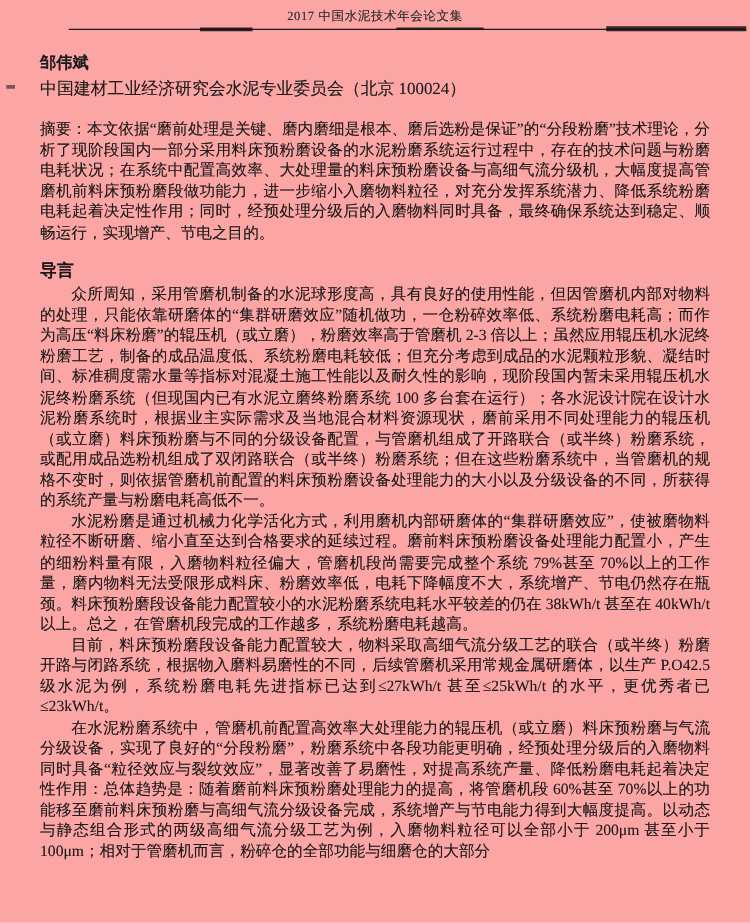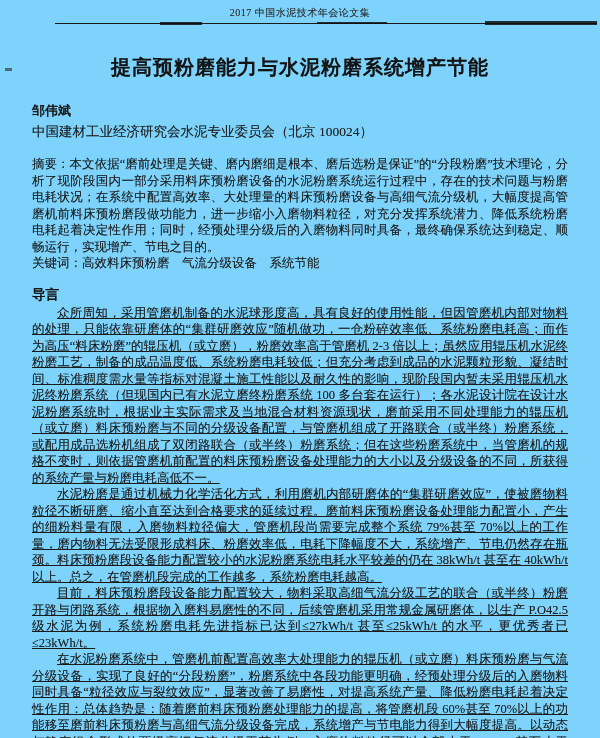--- a/index.html
+++ b/index.html
@@ -6,21 +6,21 @@
   body {
     width: 600px; height: 738px;
     background: #ffffff;
     font-family: "Liberation Serif", serif;
     overflow: hidden;
   }
   .page {
     position: relative;
     width: 600px; height: 738px;
     box-sizing: border-box;
-    background: #7dd3fc;
+    background: #fca5a5;
     color: #1e1e1e;
     padding: 6px 32px 0 32px;
     overflow: hidden;
     text-shadow: 0 0 0.4px rgba(0,0,0,0.35);
   }
   .running-header {
     text-align: center;
     font-size: 10px;
     letter-spacing: 0.5px;
     color: #2e2e2e;
@@ -76,50 +76,46 @@
     text-align: justify;
     color: #1b1b1b;
   }
   .abstract { margin-top: 15px; }
   .section-heading {
     margin: 14px 0 1px 0;
     font-size: 13.5px;
     font-weight: bold;
     color: #161616;
   }
-  .body-para { text-indent: 2em; text-decoration: underline; }
+  .body-para { text-indent: 2em; }
 </style>
 </head>
 <body>
 
 <div class="page">
 
   <div class="running-header">2017 中国水泥技术年会论文集</div>
 
   <div class="header-rule">
     <span class="smudge smudge-1"></span>
     <span class="smudge smudge-2"></span>
     <span class="smudge smudge-3"></span>
   </div>
 
   <span class="speck"></span>
 
-  <h1 class="title">提高预粉磨能力与水泥粉磨系统增产节能</h1>
 
   <div class="author">邹伟斌</div>
 
   <div class="affiliation">中国建材工业经济研究会水泥专业委员会（北京 100024）</div>
 
   <p class="abstract">
     <span>摘要：</span><span>本文依据“磨前处理是关键、磨内磨细是根本、磨后选粉是保证”的“分段粉磨”技术理论，分析了现阶段国内一部分采用料床预粉磨设备的水泥粉磨系统运行过程中，存在的技术问题与粉磨电耗状况；在系统中配置高效率、大处理量的料床预粉磨设备与高细气流分级机，大幅度提高管磨机前料床预粉磨段做功能力，进一步缩小入磨物料粒径，对充分发挥系统潜力、降低系统粉磨电耗起着决定性作用；同时，经预处理分级后的入磨物料同时具备，最终确保系统达到稳定、顺畅运行，实现增产、节电之目的。</span>
   </p>
 
-  <p class="keywords">
-    <span>关键词：</span><span>高效料床预粉磨　气流分级设备　系统节能</span>
-  </p>
 
   <h2 class="section-heading">导言</h2>
 
   <p class="body-para">众所周知，采用管磨机制备的水泥球形度高，具有良好的使用性能，但因管磨机内部对物料的处理，只能依靠研磨体的“集群研磨效应”随机做功，一仓粉碎效率低、系统粉磨电耗高；而作为高压“料床粉磨”的辊压机（或立磨），粉磨效率高于管磨机 2-3 倍以上；虽然应用辊压机水泥终粉磨工艺，制备的成品温度低、系统粉磨电耗较低；但充分考虑到成品的水泥颗粒形貌、凝结时间、标准稠度需水量等指标对混凝土施工性能以及耐久性的影响，现阶段国内暂未采用辊压机水泥终粉磨系统（但现国内已有水泥立磨终粉磨系统 100 多台套在运行）；各水泥设计院在设计水泥粉磨系统时，根据业主实际需求及当地混合材料资源现状，磨前采用不同处理能力的辊压机（或立磨）料床预粉磨与不同的分级设备配置，与管磨机组成了开路联合（或半终）粉磨系统，或配用成品选粉机组成了双闭路联合（或半终）粉磨系统；但在这些粉磨系统中，当管磨机的规格不变时，则依据管磨机前配置的料床预粉磨设备处理能力的大小以及分级设备的不同，所获得的系统产量与粉磨电耗高低不一。</p>
 
   <p class="body-para">水泥粉磨是通过机械力化学活化方式，利用磨机内部研磨体的“集群研磨效应”，使被磨物料粒径不断研磨、缩小直至达到合格要求的延续过程。磨前料床预粉磨设备处理能力配置小，产生的细粉料量有限，入磨物料粒径偏大，管磨机段尚需要完成整个系统 79%甚至 70%以上的工作量，磨内物料无法受限形成料床、粉磨效率低，电耗下降幅度不大，系统增产、节电仍然存在瓶颈。料床预粉磨段设备能力配置较小的水泥粉磨系统电耗水平较差的仍在 38kWh/t 甚至在 40kWh/t 以上。总之，在管磨机段完成的工作越多，系统粉磨电耗越高。</p>
 
   <p class="body-para">目前，料床预粉磨段设备能力配置较大，物料采取高细气流分级工艺的联合（或半终）粉磨开路与闭路系统，根据物入磨料易磨性的不同，后续管磨机采用常规金属研磨体，以生产 P.O42.5 级水泥为例，系统粉磨电耗先进指标已达到≤27kWh/t 甚至≤25kWh/t 的水平，更优秀者已≤23kWh/t。</p>
 
   <p class="body-para">在水泥粉磨系统中，管磨机前配置高效率大处理能力的辊压机（或立磨）料床预粉磨与气流分级设备，实现了良好的“分段粉磨”，粉磨系统中各段功能更明确，经预处理分级后的入磨物料同时具备“粒径效应与裂纹效应”，显著改善了易磨性，对提高系统产量、降低粉磨电耗起着决定性作用：总体趋势是：随着磨前料床预粉磨处理能力的提高，将管磨机段 60%甚至 70%以上的功能移至磨前料床预粉磨与高细气流分级设备完成，系统增产与节电能力得到大幅度提高。以动态与静态组合形式的两级高细气流分级工艺为例，入磨物料粒径可以全部小于 200μm 甚至小于 100μm；相对于管磨机而言，粉碎仓的全部功能与细磨仓的大部分</p>

